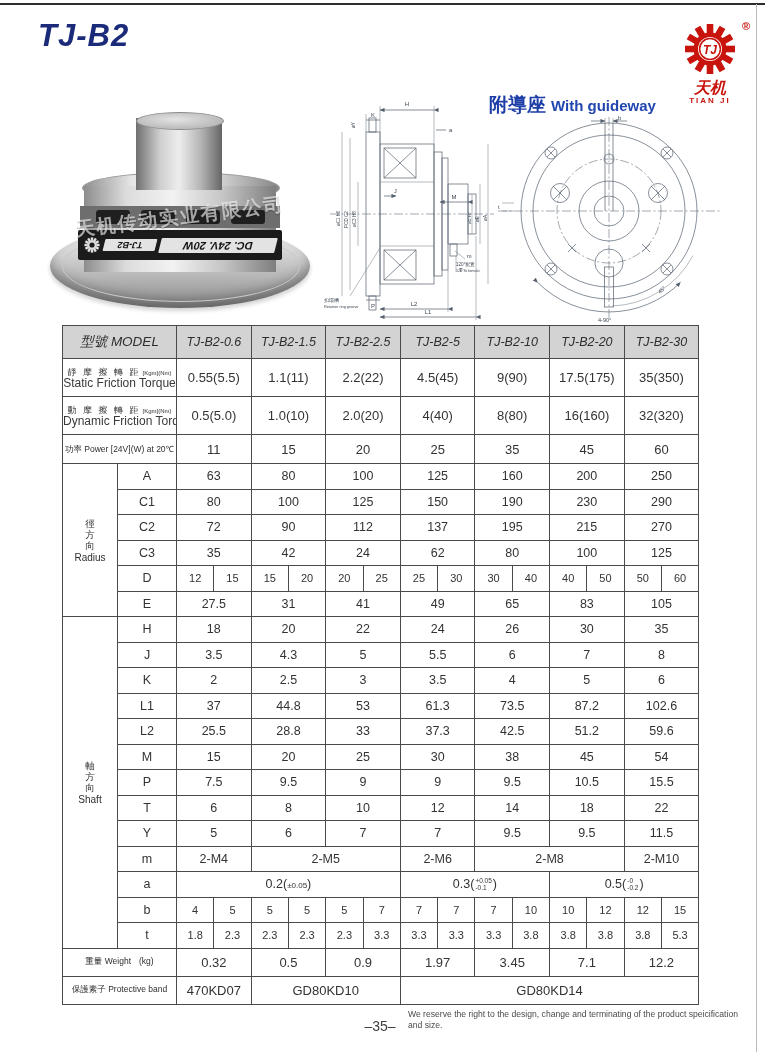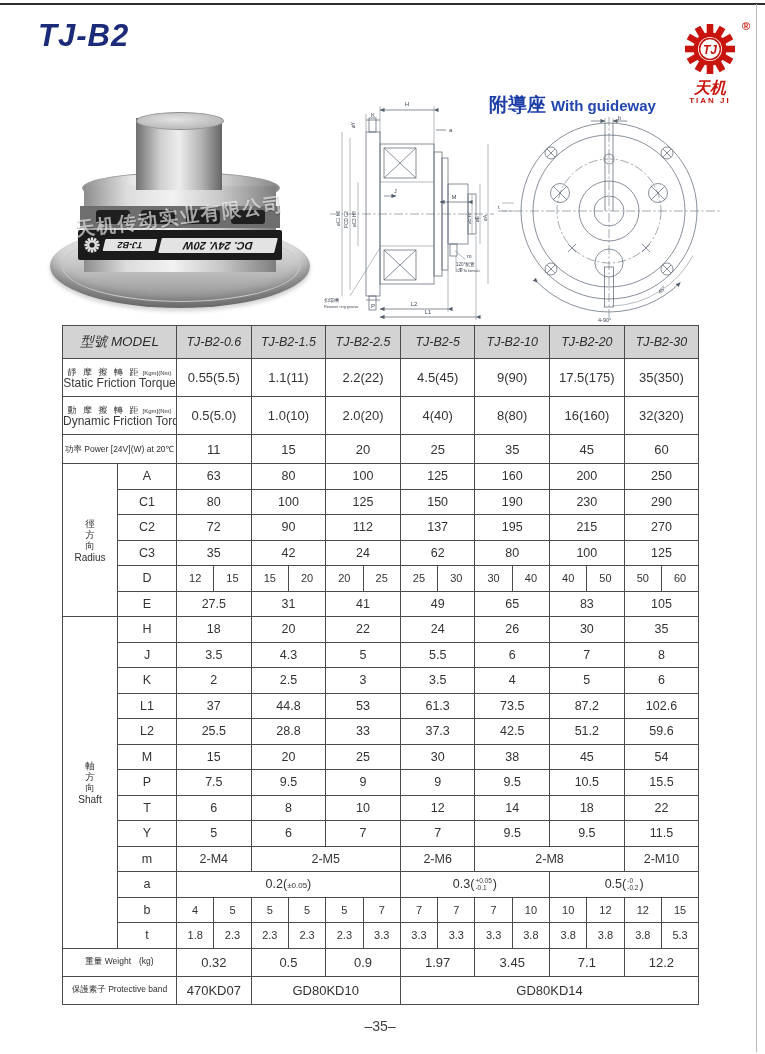--- a/index.html
+++ b/index.html
@@ -631,14 +631,15 @@
           <td class="label-cell lab-one" colspan="2"><span>保護素子 Protective band</span></td>
           <td class="val-cell" colspan="2">470KD07</td>
           <td class="val-cell" colspan="4">GD80KD10</td>
           <td class="val-cell" colspan="8">GD80KD14</td>
         </tr>
       </tbody>
   </table>
 
   <div class="pageno">–35–</div>
   <div class="footnote">
+    <div class="en">We reserve the right to the design, change and terminating of the product speicification and size.</div>
   </div>
 </div>
 
 </body></html>

